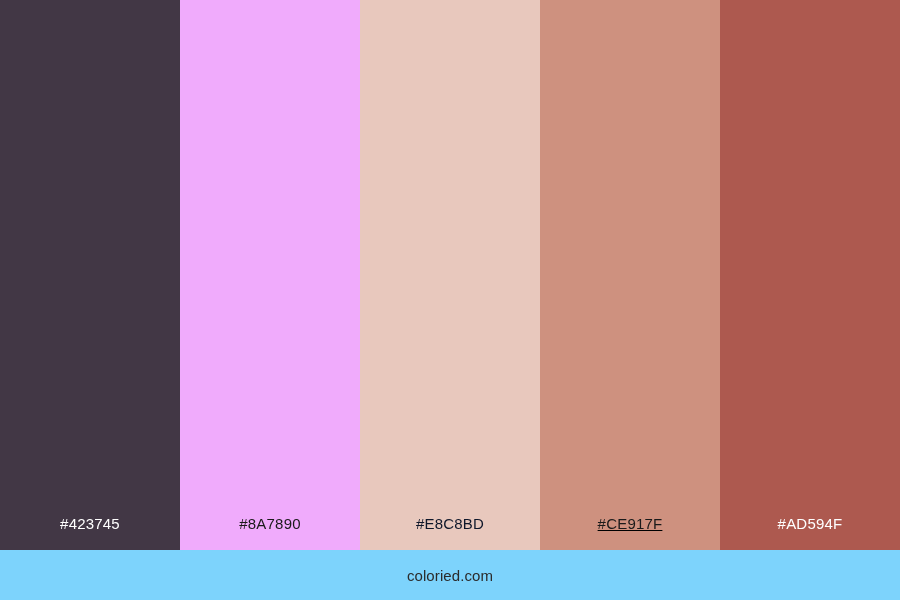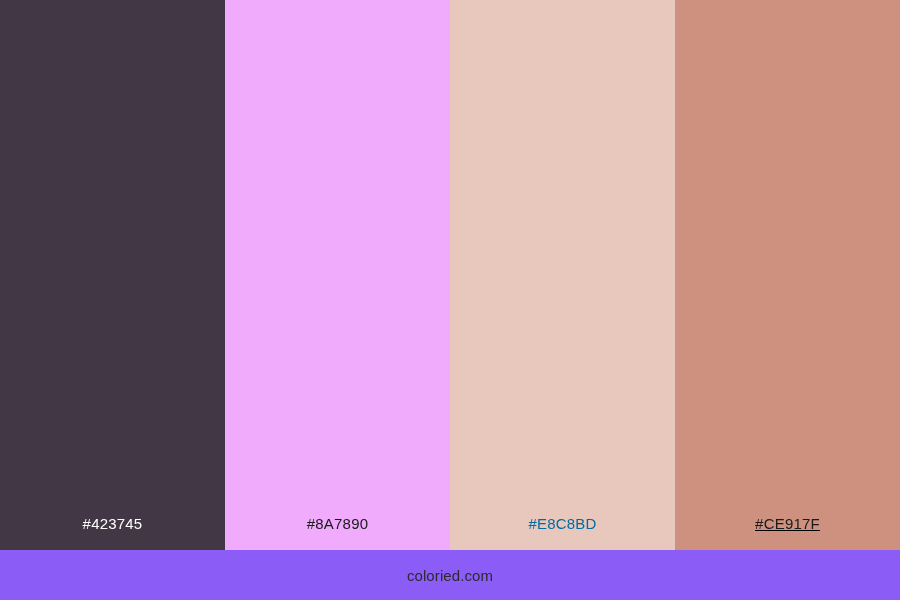--- a/index.html
+++ b/index.html
@@ -88,27 +88,30 @@
 
     <div class="swatch" style="background-color: rgb(66, 55, 69);">
       <span class="swatch-label" style="color: rgb(255, 255, 255);">#423745</span>
     </div>
 
     <div class="swatch" style="background-color: #f0abfc;">
       <span class="swatch-label" style="color: rgb(26, 26, 26);">#8A7890</span>
     </div>
 
     <div class="swatch" style="background-color: rgb(232, 200, 189);">
-      <span class="swatch-label" style="color: #0369a1;">#E8C8BD</span>
+      <span class="swatch-label" style="color: #0f172a;">#E8C8BD</span>
     </div>
 
     <div class="swatch" style="background-color: rgb(206, 145, 127); text-decoration: underline;">
       <span class="swatch-label" style="color: rgb(26, 26, 26);">#CE917F</span>
     </div>
 
+    <div class="swatch" style="background-color: rgb(173, 89, 79);">
+      <span class="swatch-label" style="color: rgb(255, 255, 255);">#AD594F</span>
+    </div>
 
   </div>
 
-  <div id="footer-bar" style="background-color: #8b5cf6;">
+  <div id="footer-bar" style="background-color: #7dd3fc;">
     <span id="site-brand" style="color: rgb(43, 43, 43);">coloried.com</span>
   </div>
 
 </div>
 
 </body></html>

